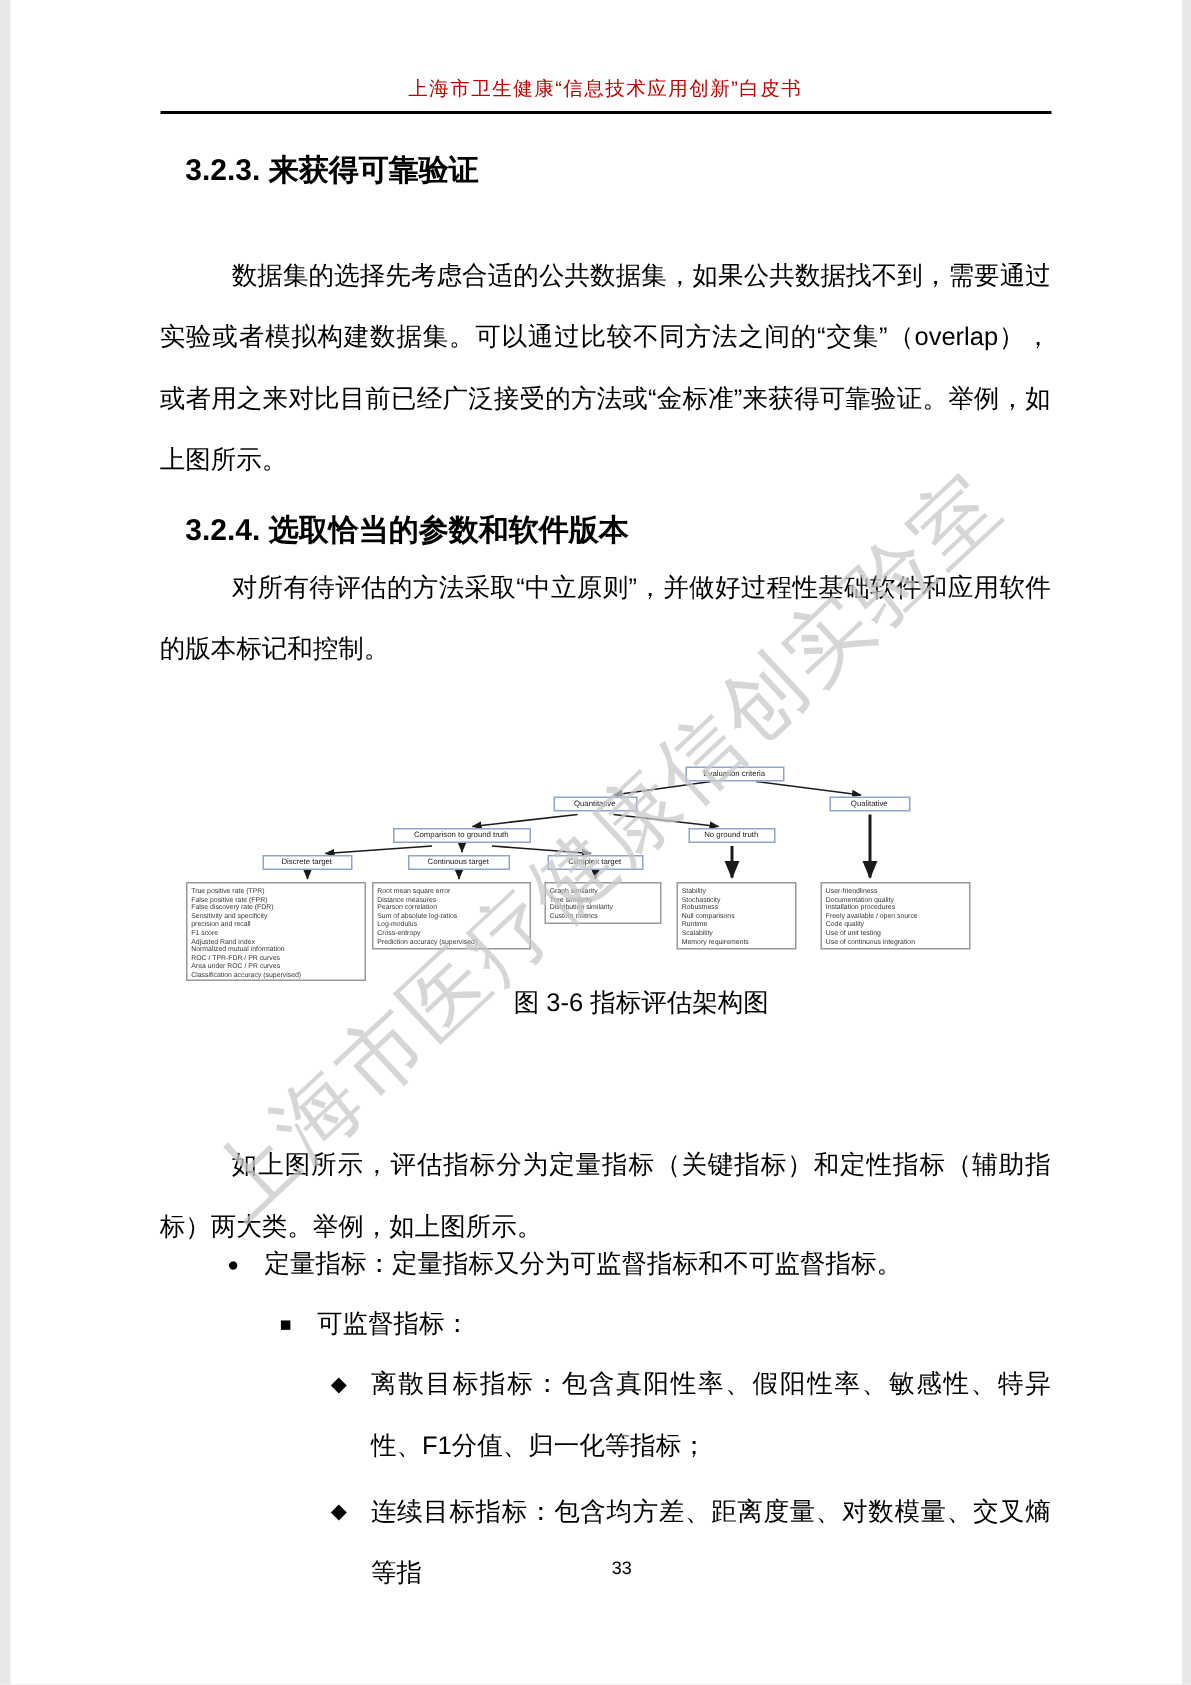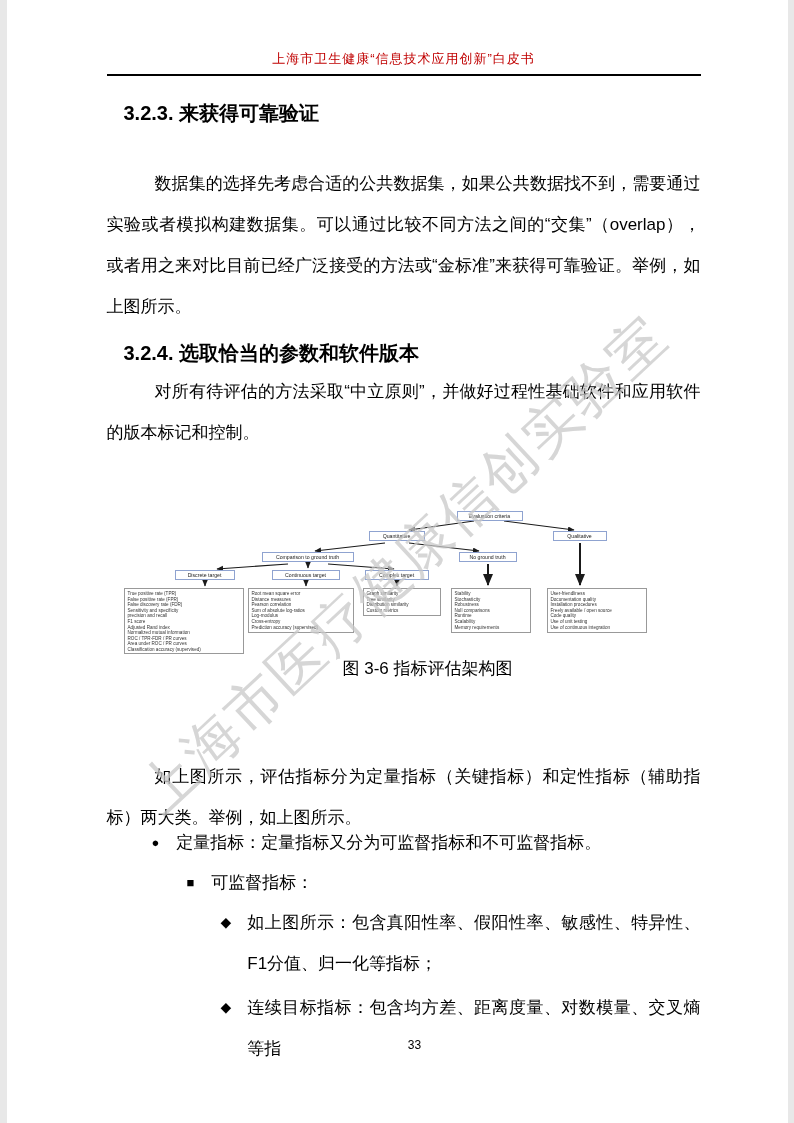--- a/index.html
+++ b/index.html
@@ -219,21 +219,21 @@
     <span class="bullet-text">定量指标：定量指标又分为可监督指标和不可监督指标。</span>
   </div>
 
   <div class="abs bullet-row" style="top:862px; left:180px; width:514px;">
     <span class="bullet-marker bm-l2">■</span>
     <span class="bullet-text">可监督指标：</span>
   </div>
 
   <div class="abs bullet-row" style="top:902px; left:214px; width:480px;">
     <span class="bullet-marker bm-l3">◆</span>
-    <span class="bullet-text">如上图所示：包含真阳性率、假阳性率、敏感性、特异性、F1分值、归一化等指标；</span>
+    <span class="bullet-text">离散目标指标：包含真阳性率、假阳性率、敏感性、特异性、F1分值、归一化等指标；</span>
   </div>
 
   <div class="abs bullet-row" style="top:987px; left:214px; width:480px;">
     <span class="bullet-marker bm-l3">◆</span>
     <span class="bullet-text">连续目标指标：包含均方差、距离度量、对数模量、交叉熵等指</span>
   </div>
 
   <div class="abs page-number">33</div>
 
   <div class="abs watermark">上海市医疗健康信创实验室</div>

